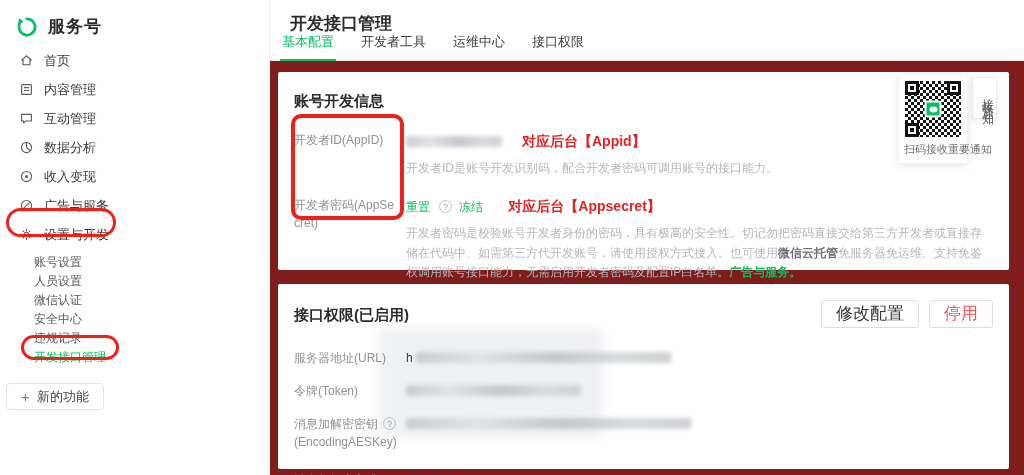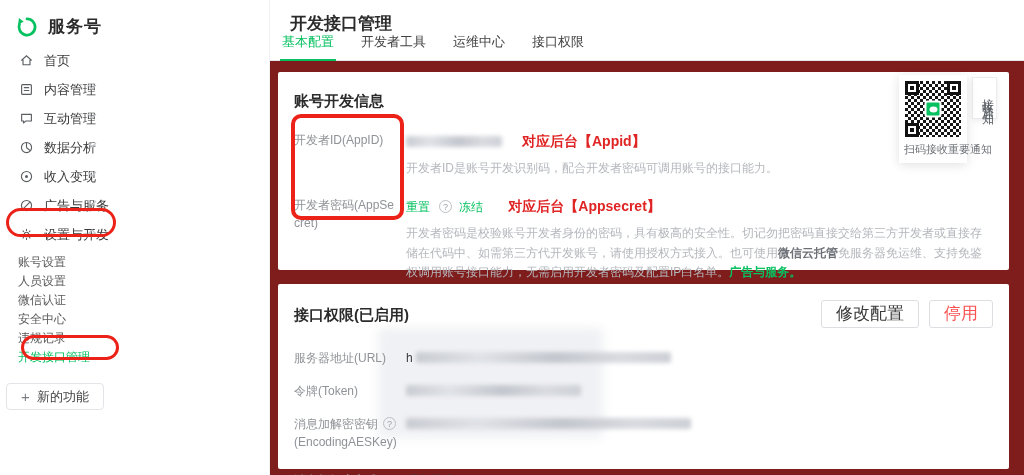--- a/index.html
+++ b/index.html
@@ -9,21 +9,21 @@
   
   .sidebar{position:absolute;left:0;top:0;width:270px;height:475px;background:#fff;border-right:1px solid #eef0f1;}
   .logo-row{display:flex;align-items:center;gap:10px;padding:15px 0 0 16px;}
   .logo-icon{width:22px;height:22px;display:flex;}
   .logo-text{font-size:17px;font-weight:bold;color:#2b2b2b;letter-spacing:1px;}
   .nav{margin-top:8px;}
   .nav-item{display:flex;align-items:center;height:29px;padding-left:19px;font-size:13px;color:#3a3a3a;position:relative;cursor:pointer;}
   .nav-icon{width:15px;height:15px;margin-right:10px;display:flex;flex:none;}
   .nav-chevron{position:absolute;left:87px;top:9px;width:10px;height:10px;color:#c3c6cb;}
   .subnav{margin-top:4px;}
-  .sub-item{height:19px;line-height:19px;padding-left:18px;font-size:12px;color:#595959;cursor:pointer;font-family:Liberation Serif, serif;}
+  .sub-item{height:19px;line-height:19px;padding-left:34px;font-size:12px;color:#595959;cursor:pointer;font-family:Liberation Serif, serif;}
   .sub-item.active{color:#07c160;}
   .new-feature{margin:16px 0 0 6px;width:98px;height:27px;border:1px solid #e3e4e8;border-radius:4px;
                display:flex;align-items:center;justify-content:center;gap:7px;font-size:13px;color:#464646;background:#fff;cursor:pointer;}
   .plus{font-size:15px;color:#7c7f84;line-height:1;}
   
   .main{position:absolute;left:270px;top:0;right:0;bottom:0;}
   .header{height:61px;background:#fff;border-bottom:1px solid #e7e7eb;position:relative;}
   .page-title{position:absolute;left:20px;top:12px;font-size:17px;font-weight:bold;color:#2b2b2b;}
   .tabs{position:absolute;left:10px;bottom:-1px;display:flex;}
   .tab{margin-right:23px;padding:0 2px 8px;font-size:13px;color:#424242;cursor:pointer;}

